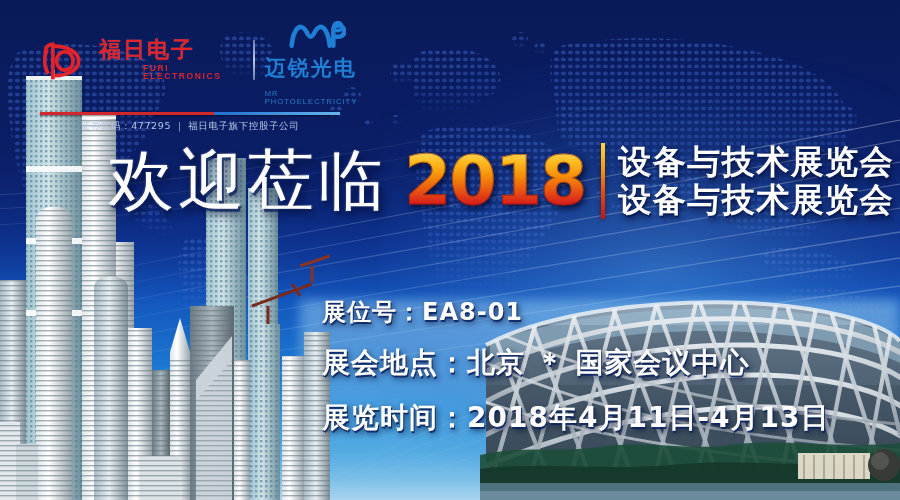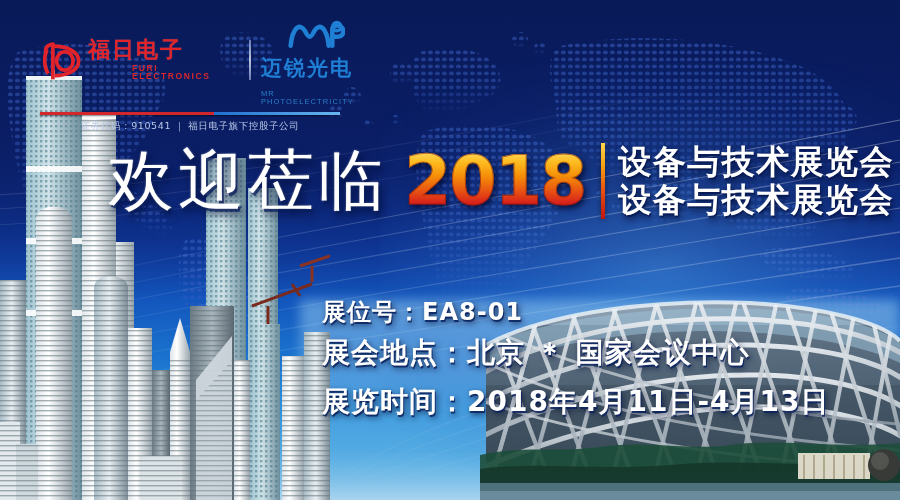--- a/index.html
+++ b/index.html
@@ -50,21 +50,21 @@
 
   
   .city{position:absolute;left:0;bottom:0;width:330px;height:430px;}
 
   
   .nest{position:absolute;right:0;bottom:0;width:420px;height:215px;}
 
   
   .logobar{position:absolute;left:40px;top:14px;width:330px;}
   .logos{display:flex;align-items:center;gap:0;}
-  .logo-furi{display:flex;align-items:center;gap:2px;}
+  .logo-furi{display:flex;align-items:center;gap:13px;}
   .furi-mark{width:46px;height:46px;flex:none;}
   .furi-txt{line-height:1;}
   .furi-cn{
     font-size:22px;font-weight:bold;color:#e2232a;letter-spacing:2px;
     font-family:"DejaVu Sans","Liberation Sans",sans-serif;
     text-shadow:0 0 1px rgba(255,255,255,.25);
   }
   .furi-en{
     font-size:8.5px;font-weight:bold;color:#d8262c;letter-spacing:1.6px;
     margin-top:3px;
@@ -125,22 +125,22 @@
   }
 
   
   .info{position:absolute;left:322px;top:297px;}
   .info-row{
     color:#ffffff;font-weight:bold;letter-spacing:1px;white-space:nowrap;
     font-family:"DejaVu Sans","Liberation Sans",sans-serif;
     text-shadow:1px 2px 0 rgba(10,35,95,.85), 2px 3px 6px rgba(0,10,45,.75);
   }
   .info-booth{font-size:24px;line-height:1.3;}
-  .info-venue{font-size:28px;line-height:1.35;margin-top:6px;}
-  .info-date{font-size:28px;line-height:1.35;margin-top:11px;}
+  .info-venue{font-size:28px;line-height:1.35;margin-top:16px;}
+  .info-date{font-size:28px;line-height:1.35;margin-top:17px;}
 </style>
 </head>
 <body>
 
 <div id="banner">
 
   <div class="bg-base"></div>
   <div class="bg-topband"></div>
 
   <svg class="bg-dots" viewBox="0 0 900 330" preserveAspectRatio="none">
@@ -489,21 +489,21 @@
           <circle cx="55" cy="13" r="4.5" fill="none" stroke="#1f7fd4" stroke-width="4"></circle>
         </svg>
         <div class="mr-txt">
           <div class="mr-cn">迈锐光电</div>
           <div class="mr-en">MR PHOTOELECTRICITY</div>
         </div>
       </div>
     </div>
 
     <div class="logo-rule"></div>
-    <div class="stockline">证券代码：910541 ｜ 福日电子旗下控股子公司</div>
+    <div class="stockline">证券代码：477295 ｜ 福日电子旗下控股子公司</div>
   </div>
 
   <div class="headline">
     <div class="welcome">欢迎莅临</div>
     <div class="year">2018</div>
     <div class="divider-bar"></div>
     <div class="eventname">
       <div>设备与技术展览会</div>
       <div>设备与技术展览会</div>
     </div>

